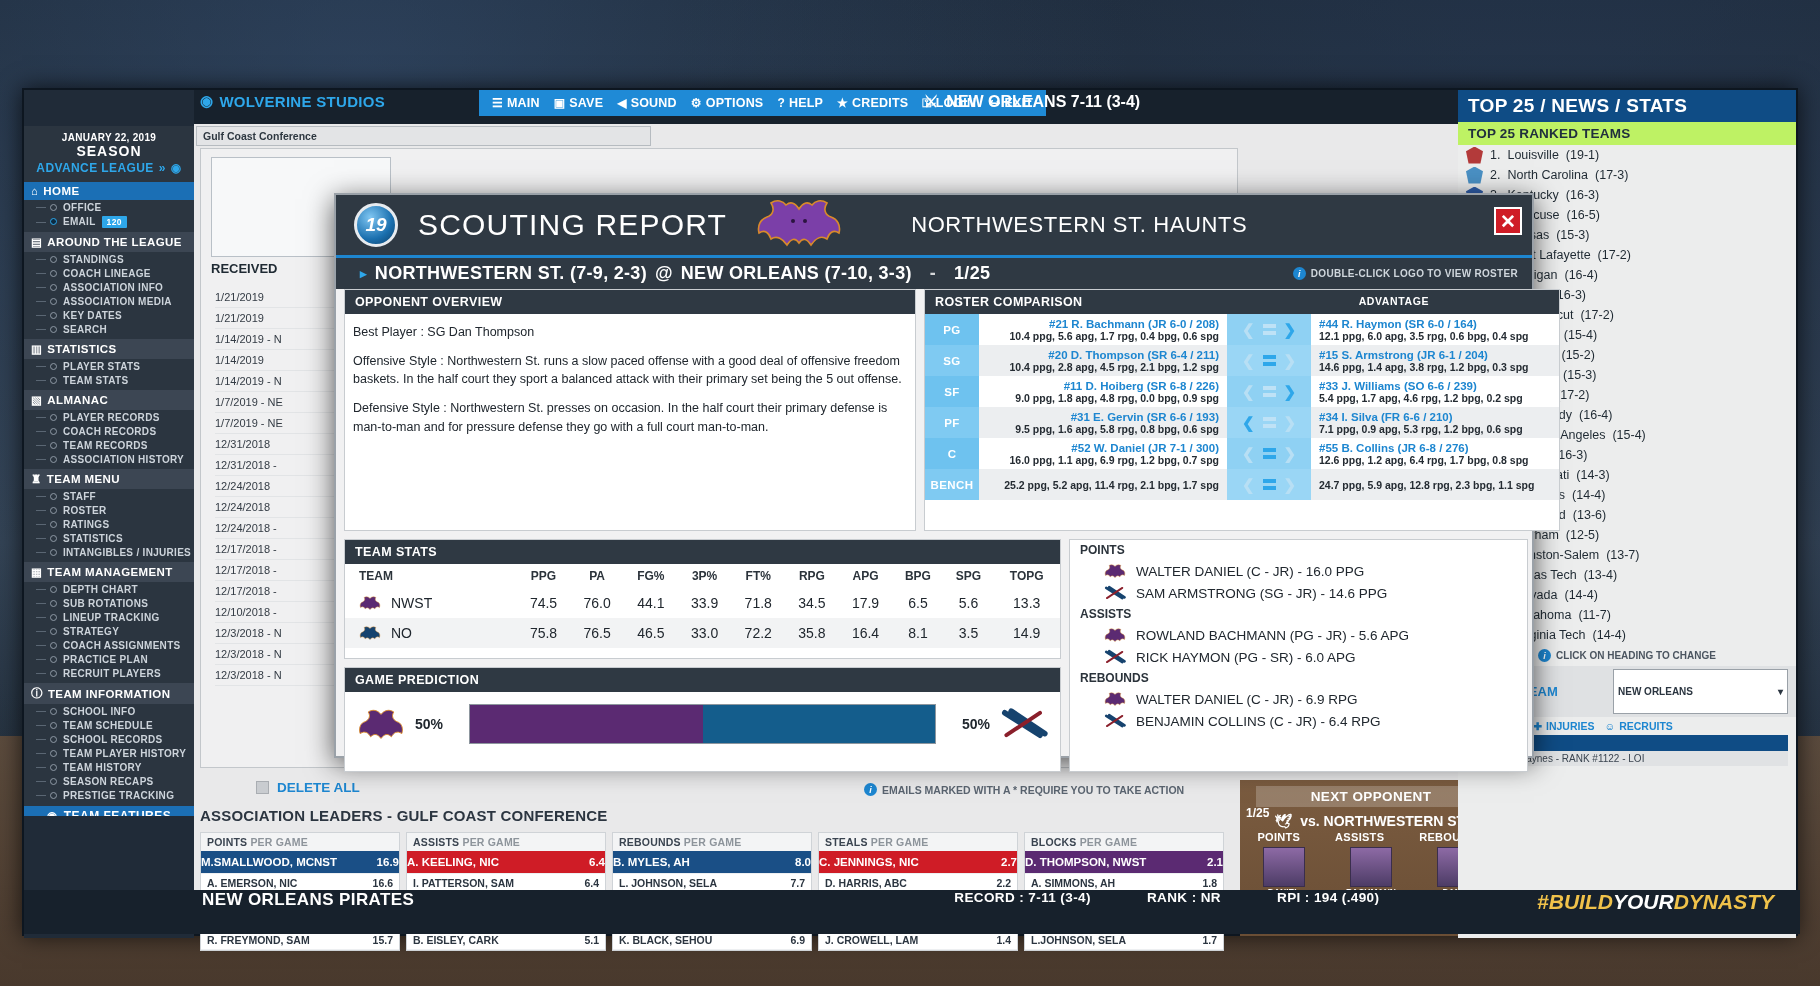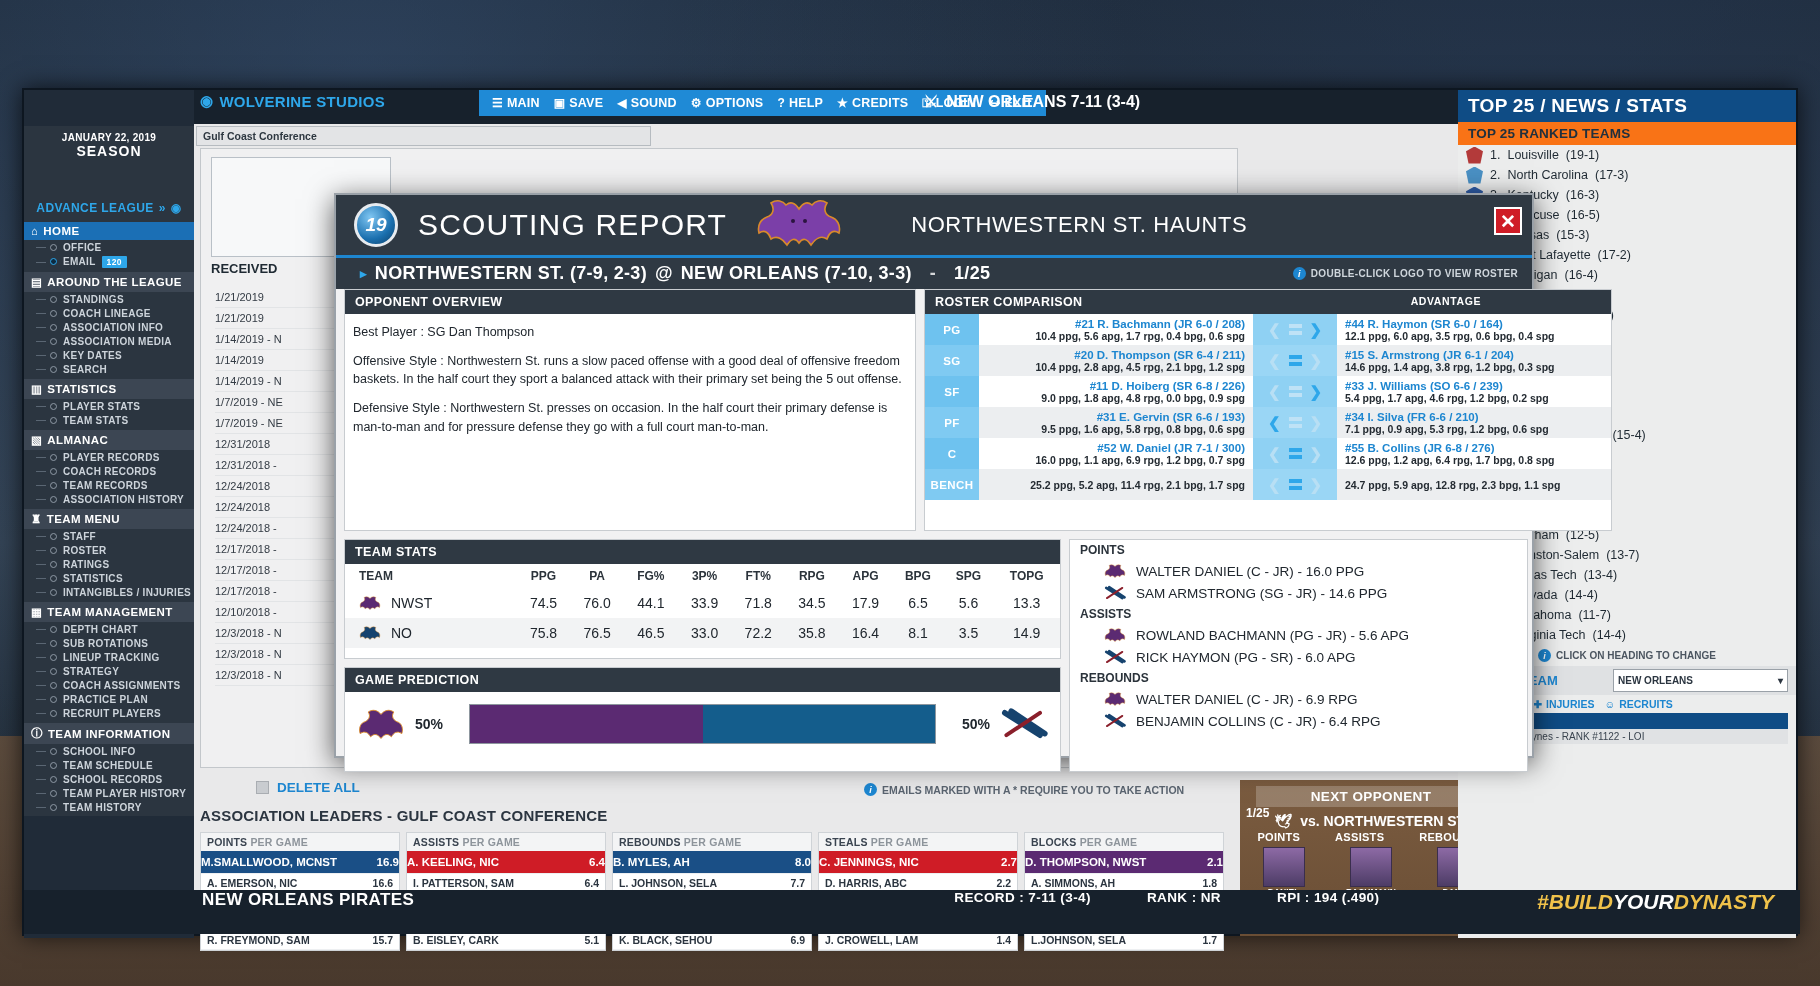--- a/index.html
+++ b/index.html
@@ -41,21 +41,21 @@
     display:flex;flex-direction:column;justify-content:center;padding-left:6px;}
   #ddsc .l1{color:#9fd4ff;font-size:7.5px;letter-spacing:1.6px;font-weight:bold;}
   #ddsc .l2{color:#fff;font-size:12.5px;letter-spacing:.4px;font-weight:bold;}
   #dds-19{position:absolute;right:4px;top:3px;color:#fff;font-size:17px;font-weight:bold;opacity:.85;}
   
   #nav{position:absolute;left:0;top:36px;width:170px;height:690px;background:#2b3540;
     color:#d7dde3;font-size:10.5px;overflow:hidden;}
   .nav-date{text-align:center;color:#ffffff;font-size:10px;font-weight:bold;padding-top:6px;letter-spacing:.3px;}
   .nav-season{text-align:center;color:#ffffff;font-size:14px;font-weight:bold;letter-spacing:1px;}
   .nav-advance{text-align:center;color:#2ea7ea;font-size:12px;font-weight:bold;letter-spacing:.4px;
-    padding:2px 0 4px;display:flex;align-items:center;justify-content:center;gap:5px;margin-top:40px;}
+    padding:2px 0 4px;display:flex;align-items:center;justify-content:center;gap:5px;}
   .grp{display:flex;align-items:center;gap:5px;padding:3px 0 3px 7px;
     background:#3c4653;color:#fff;font-size:11.5px;font-weight:bold;letter-spacing:.4px;margin-top:3px;}
   .grp.sel{background:#1b6fb5;}
   .leaf{display:flex;align-items:center;gap:6px;padding:1.5px 0 1.5px 26px;
     font-size:10px;font-weight:bold;letter-spacing:.3px;color:#cdd4db;position:relative;}
   .leaf:before{content:"";position:absolute;left:12px;top:50%;width:10px;height:1px;background:#5a6673;}
   .dot{width:7px;height:7px;border-radius:50%;border:1.5px solid #8e99a5;flex:none;}
   .dot.on{border-color:#2ea7ea;background:#0c2a40;}
   .badge{background:#2ea7ea;color:#fff;border-radius:1px;font-size:8.5px;padding:1px 5px;font-weight:bold;}
   #teamfeat{background:#1b6fb5;color:#fff;font-size:12px;font-weight:bold;letter-spacing:.5px;
@@ -87,29 +87,29 @@
   #assoc-tables{display:flex;gap:6px;margin-top:6px;}
   .lt{width:200px;background:#fff;border:1px solid #cfd3d7;}
   .lt .lt-h{background:#f3f4f5;color:#8d949b;font-size:10.5px;font-weight:bold;padding:3px 6px;letter-spacing:.2px;}
   .lt .lt-h b{color:#3a4450;}
   .lt .r{display:flex;justify-content:space-between;align-items:center;
     font-size:10.5px;padding:3px 6px;color:#2b3540;font-weight:bold;border-bottom:1px solid #edeff1;}
   .lt .r.top{color:#fff;font-weight:bold;font-size:11.5px;padding:5px 0;}
   
   #right{position:absolute;right:0;top:0;width:338px;height:848px;background:#eceded;}
   #right-hdr{background:#0f4c85;color:#fff;font-size:19px;font-weight:bold;padding:5px 10px;letter-spacing:.3px;}
-  #top25-lbl{background:#f97316;color:#21303d;font-size:13.5px;font-weight:bold;padding:4px 10px;letter-spacing:.2px;}
+  #top25-lbl{background:#bef264;color:#21303d;font-size:13.5px;font-weight:bold;padding:4px 10px;letter-spacing:.2px;}
   #top25-list{padding:0 8px;}
   .t25{display:flex;align-items:center;gap:7px;font-size:12.5px;color:#1f2a33;padding:1.5px 0;font-weight:500;}
   .t25 .badge25{width:17px;height:17px;flex:none;border-radius:2px;}
   #chg-note{color:#4b5560;font-size:10px;font-weight:bold;display:flex;align-items:center;gap:5px;
     justify-content:center;padding:4px 0;}
   #select-team{background:#dfe1e3;padding:3px 8px;display:flex;align-items:center;justify-content:space-between;}
   #select-team .st-l{color:#1d86d0;font-size:13px;font-weight:bold;}
-  #st-sel{background:#fff;border:1px solid #9aa1a8;font-size:10px;padding:5px 4px;width:175px;
+  #st-sel{background:#fff;border:1px solid #9aa1a8;font-size:10px;padding:16px 4px;width:175px;
     display:flex;justify-content:space-between;align-items:center;color:#2b3540;font-weight:bold;}
   #rtabs{display:flex;gap:10px;padding:3px 8px;background:#eceded;}
   #rtabs div{display:flex;align-items:center;gap:4px;color:#1d86d0;font-size:10.5px;font-weight:bold;}
   #name-hdr{background:#0f4c85;color:#fff;font-size:11px;font-weight:bold;padding:2px 8px;margin:0 8px;}
   #name-row{font-size:10px;color:#3a444f;padding:2px 8px;margin:0 8px;background:#e0e2e4;}
   
   #nextopp{position:absolute;left:1216px;top:690px;width:262px;height:156px;
     background:linear-gradient(180deg,#7b5c40,#6a4e35);}
   #nextopp .hdr{background:rgba(255,255,255,.22);color:#fff;font-size:13.5px;font-weight:bold;
     text-align:center;padding:3px 0;letter-spacing:.4px;margin:6px 16px 0;}
@@ -146,21 +146,21 @@
   #m-dblclick{margin-left:auto;margin-right:14px;font-size:10px;font-weight:bold;color:#cfd6dc;
     display:flex;align-items:center;gap:5px;}
   #m-body{position:absolute;left:0;top:94px;right:0;bottom:0;padding:8px;}
   .panel{background:#fff;border:1px solid #c8ccd0;}
   .p-hdr{background:#2f3943;color:#fff;font-size:12.5px;font-weight:bold;padding:5px 10px;letter-spacing:.4px;}
   
   #ovw{position:absolute;left:8px;top:0;width:572px;height:242px;}
   #ovw .txt{padding:9px 8px;font-size:12.5px;color:#20272e;line-height:1.45;}
   #ovw .txt p{margin-bottom:11px;}
   
-  #rcmp{position:absolute;left:588px;top:0;width:688px;height:242px;}
+  #rcmp{position:absolute;left:588px;top:0;width:636px;height:242px;}
   #rcmp .p-hdr{display:flex;justify-content:space-between;}
   #rcmp .adv-lbl{font-size:10.5px;letter-spacing:.6px;margin-right:120px;}
   .rrow{display:flex;align-items:stretch;height:31px;}
   .rrow:nth-child(odd) .pl{background:#fff;}
   .rrow:nth-child(even) .pl{background:#eceef0;}
   .pos{width:54px;flex:none;background:#6ec2ef;color:#fff;font-size:11.5px;font-weight:bold;
     display:flex;align-items:center;justify-content:center;letter-spacing:.4px;}
   .rrow:nth-child(even) .pos{background:#7fcaf2;}
   .pl{flex:1;display:flex;flex-direction:column;justify-content:center;padding:0 8px;overflow:hidden;}
   .pl.l{text-align:right;align-items:flex-end;}

